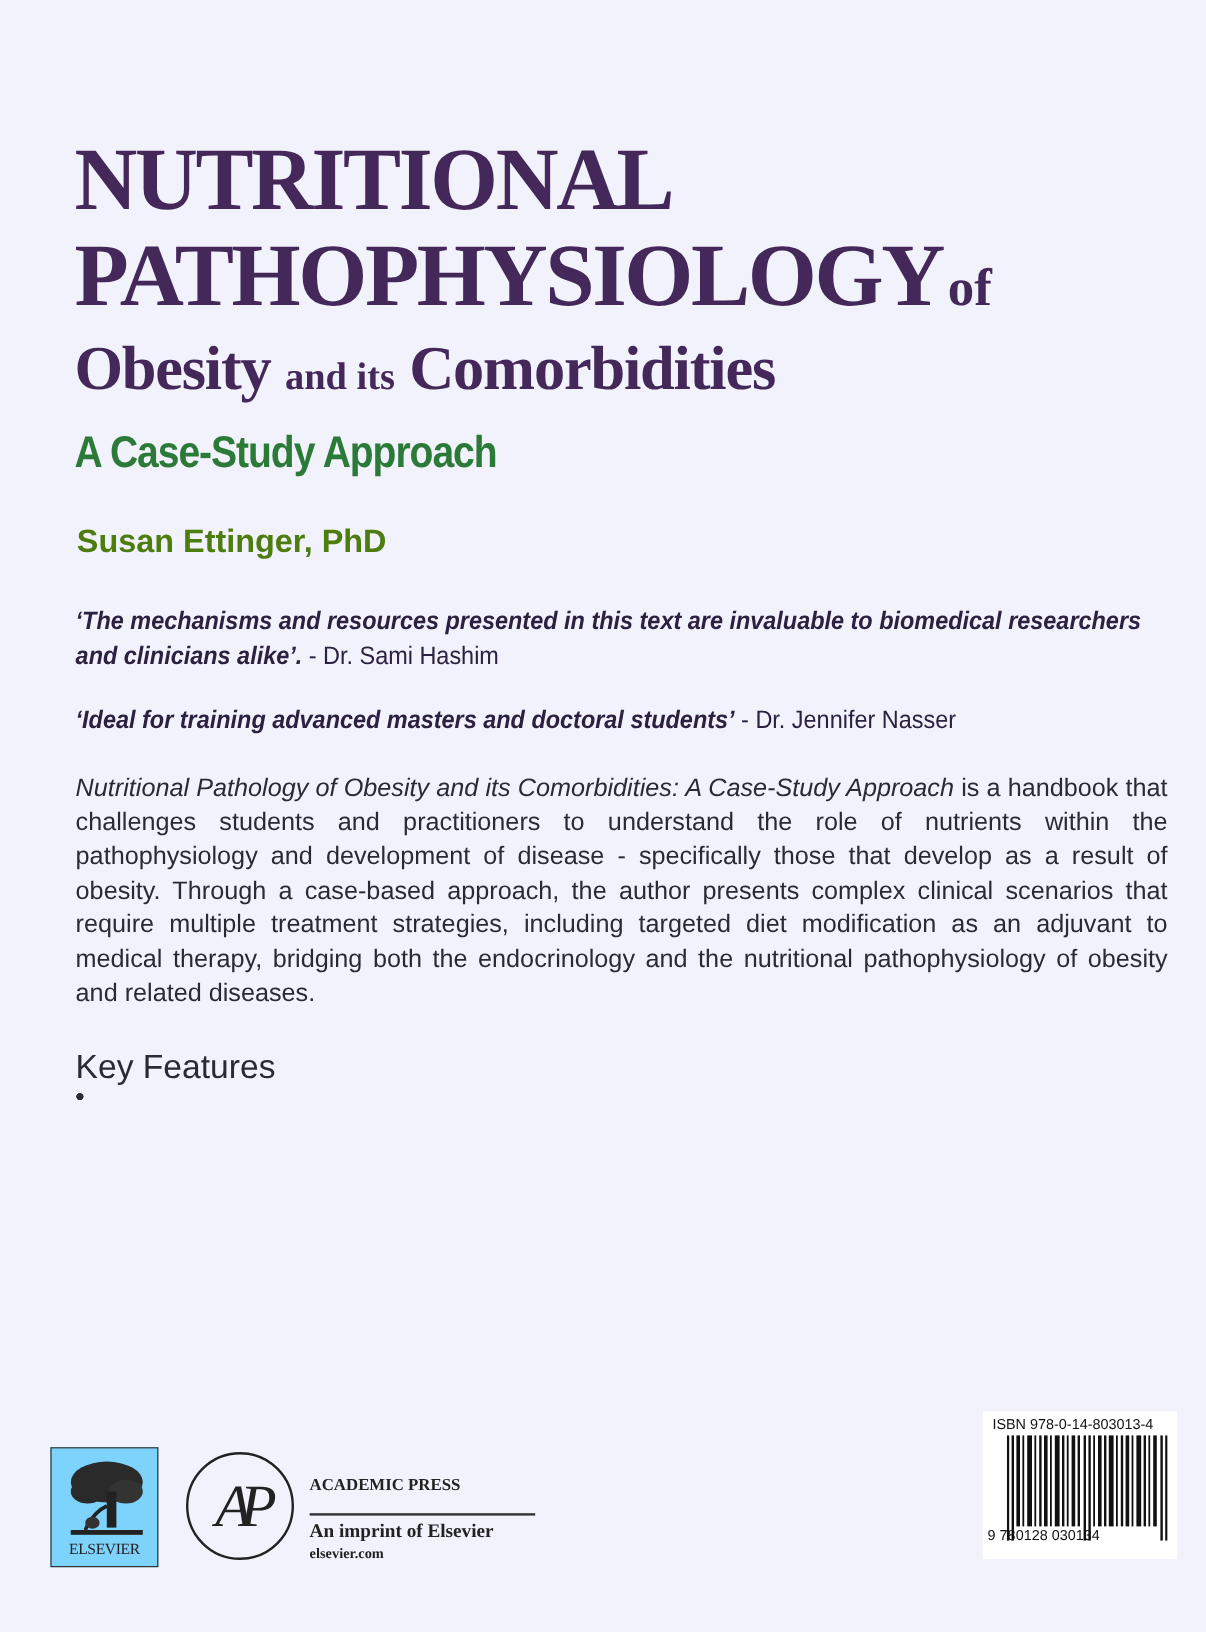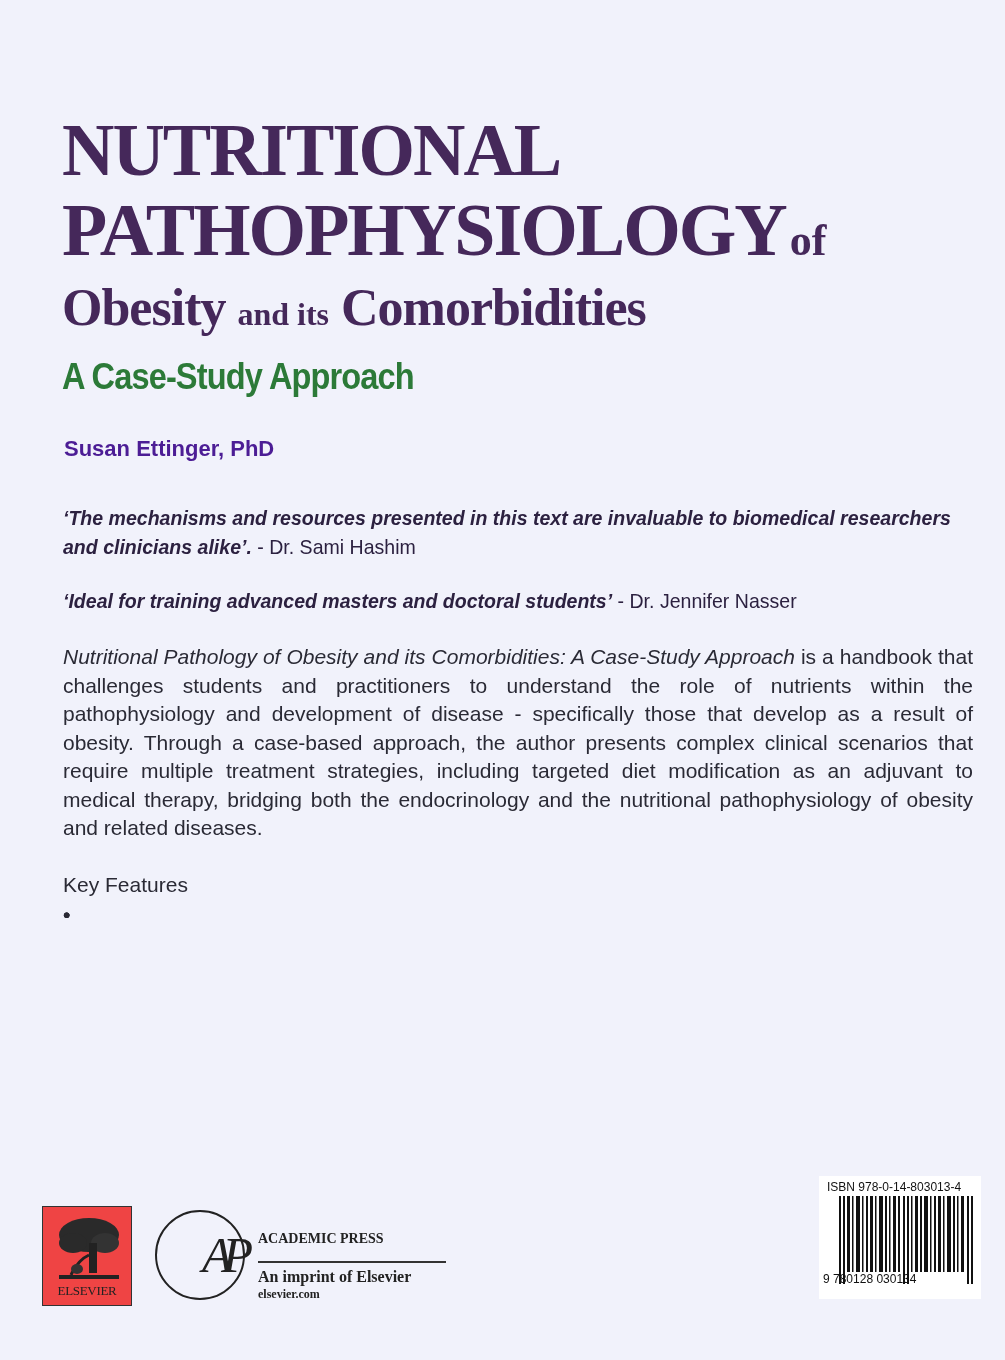--- a/index.html
+++ b/index.html
@@ -7,38 +7,38 @@
     width: 1005px; height: 1360px; background: #f1f2fb; position: relative; overflow: hidden;
     color: #2a2a35; font-family: "Liberation Sans", sans-serif;
   }
   .title { position: absolute; left: 62px; color: #45285a; font-family: "Liberation Serif", serif; font-weight: bold; white-space: nowrap; }
   .t1 { top: 108px; font-size: 74px; letter-spacing: -2px; transform: scaleX(0.98); transform-origin: left; }
   .t2 { top: 188px; font-size: 74px; letter-spacing: -2px; }
   .t2 .of { font-size: 44px; letter-spacing: 0; margin-left: 4px; }
   .t3 { top: 278px; font-size: 52px; letter-spacing: -1px; }
   .t3 .small { font-size: 32px; letter-spacing: 0; }
   .subtitle { position: absolute; left: 62px; top: 356px; color: #2c7a38; font-family: "Liberation Sans", sans-serif; font-weight: bold; font-size: 37px; letter-spacing: -1px; transform: scaleX(0.88); transform-origin: left; white-space: nowrap; }
-  .author { position: absolute; left: 64px; top: 436px; color: #4c1d95; font-weight: bold; font-size: 22px; white-space: nowrap; }
+  .author { position: absolute; left: 64px; top: 436px; color: #4d7c0f; font-weight: bold; font-size: 27px; white-space: nowrap; }
   .quote { position: absolute; left: 63px; width: 910px; font-size: 21px; line-height: 29px; color: #2c2140; transform: scaleX(0.93); transform-origin: left; }
   .quote .q { font-style: italic; font-weight: bold; }
   .quote .by { font-weight: normal; font-style: normal; }
   .q1 { top: 503px; width: 980px; }
   .q2 { top: 586px; width: 980px; }
   .desc { position: absolute; left: 63px; top: 643px; width: 910px; font-size: 21px; line-height: 28.5px; text-align: justify; color: #2a2a35; }
   .desc .it { font-style: italic; }
-  .kf-title { position: absolute; left: 63px; top: 873px; font-size: 21px; color: #2a2a35; }
+  .kf-title { position: absolute; left: 63px; top: 873px; font-size: 28px; color: #2a2a35; }
   .kf-list { position: absolute; left: 63px; top: 901px; width: 915px; margin: 0; padding: 0; list-style: none; }
   .kf-list li { position: relative; padding-left: 29px; font-size: 21px; line-height: 28.5px; color: #2a2a35; }
   .kf-list li .bullet { position: absolute; left: 0; top: 0; }
   .logos { position: absolute; left: 42px; top: 1206px; }
-  .elsevier-box { position: absolute; left: 0; top: 0; width: 90px; height: 100px; border: 1.5px solid #333; box-sizing: border-box; background: #ef4444; }
+  .elsevier-box { position: absolute; left: 0; top: 0; width: 90px; height: 100px; border: 1.5px solid #333; box-sizing: border-box; background: #7dd3fc; }
   .tree { position: absolute; left: 10px; top: 8px; width: 70px; height: 66px; }
   .elsevier-label { position: absolute; left: 0; right: 0; bottom: 6px; text-align: center; font-family: "Liberation Serif", serif; font-size: 13px; color: #222; letter-spacing: -0.3px; }
   .ap-circle { position: absolute; left: 113px; top: 4px; width: 90px; height: 90px; border: 2px solid #222; border-radius: 50%; box-sizing: border-box; }
-  .ap-text { position: absolute; left: 0; right: 0; top: 14px; text-align: right; font-family: "Liberation Serif", serif; font-size: 50px; color: #222; font-style: italic; letter-spacing: -10px; }
+  .ap-text { position: absolute; left: 0; right: 0; top: 14px; text-align: center; font-family: "Liberation Serif", serif; font-size: 50px; color: #222; font-style: italic; letter-spacing: -10px; }
   .ap-name { position: absolute; left: 216px; top: 25px; font-family: "Liberation Serif", serif; font-weight: bold; font-size: 14px; color: #222; white-space: nowrap; text-align: right; }
   .ap-rule { position: absolute; left: 216px; top: 55px; width: 188px; height: 1.5px; background: #333; }
   .ap-imprint { position: absolute; left: 216px; top: 62px; font-family: "Liberation Serif", serif; font-weight: bold; font-size: 16px; color: #222; white-space: nowrap; }
   .ap-url { position: absolute; left: 216px; top: 81px; font-family: "Liberation Serif", serif; font-weight: bold; font-size: 12px; color: #222; white-space: nowrap; }
   .barcode-box { position: absolute; left: 819px; top: 1176px; width: 162px; height: 123px; background: #ffffff; }
   .isbn { position: absolute; left: 8px; top: 4px; font-size: 12px; color: #111; white-space: nowrap; }
   .bars { position: absolute; left: 20px; top: 20px; width: 134px; height: 88px; }
   .bc-num { position: absolute; left: 4px; top: 96px; font-size: 12px; color: #111; white-space: nowrap; background: transparent; }
 </style>
 </head>

